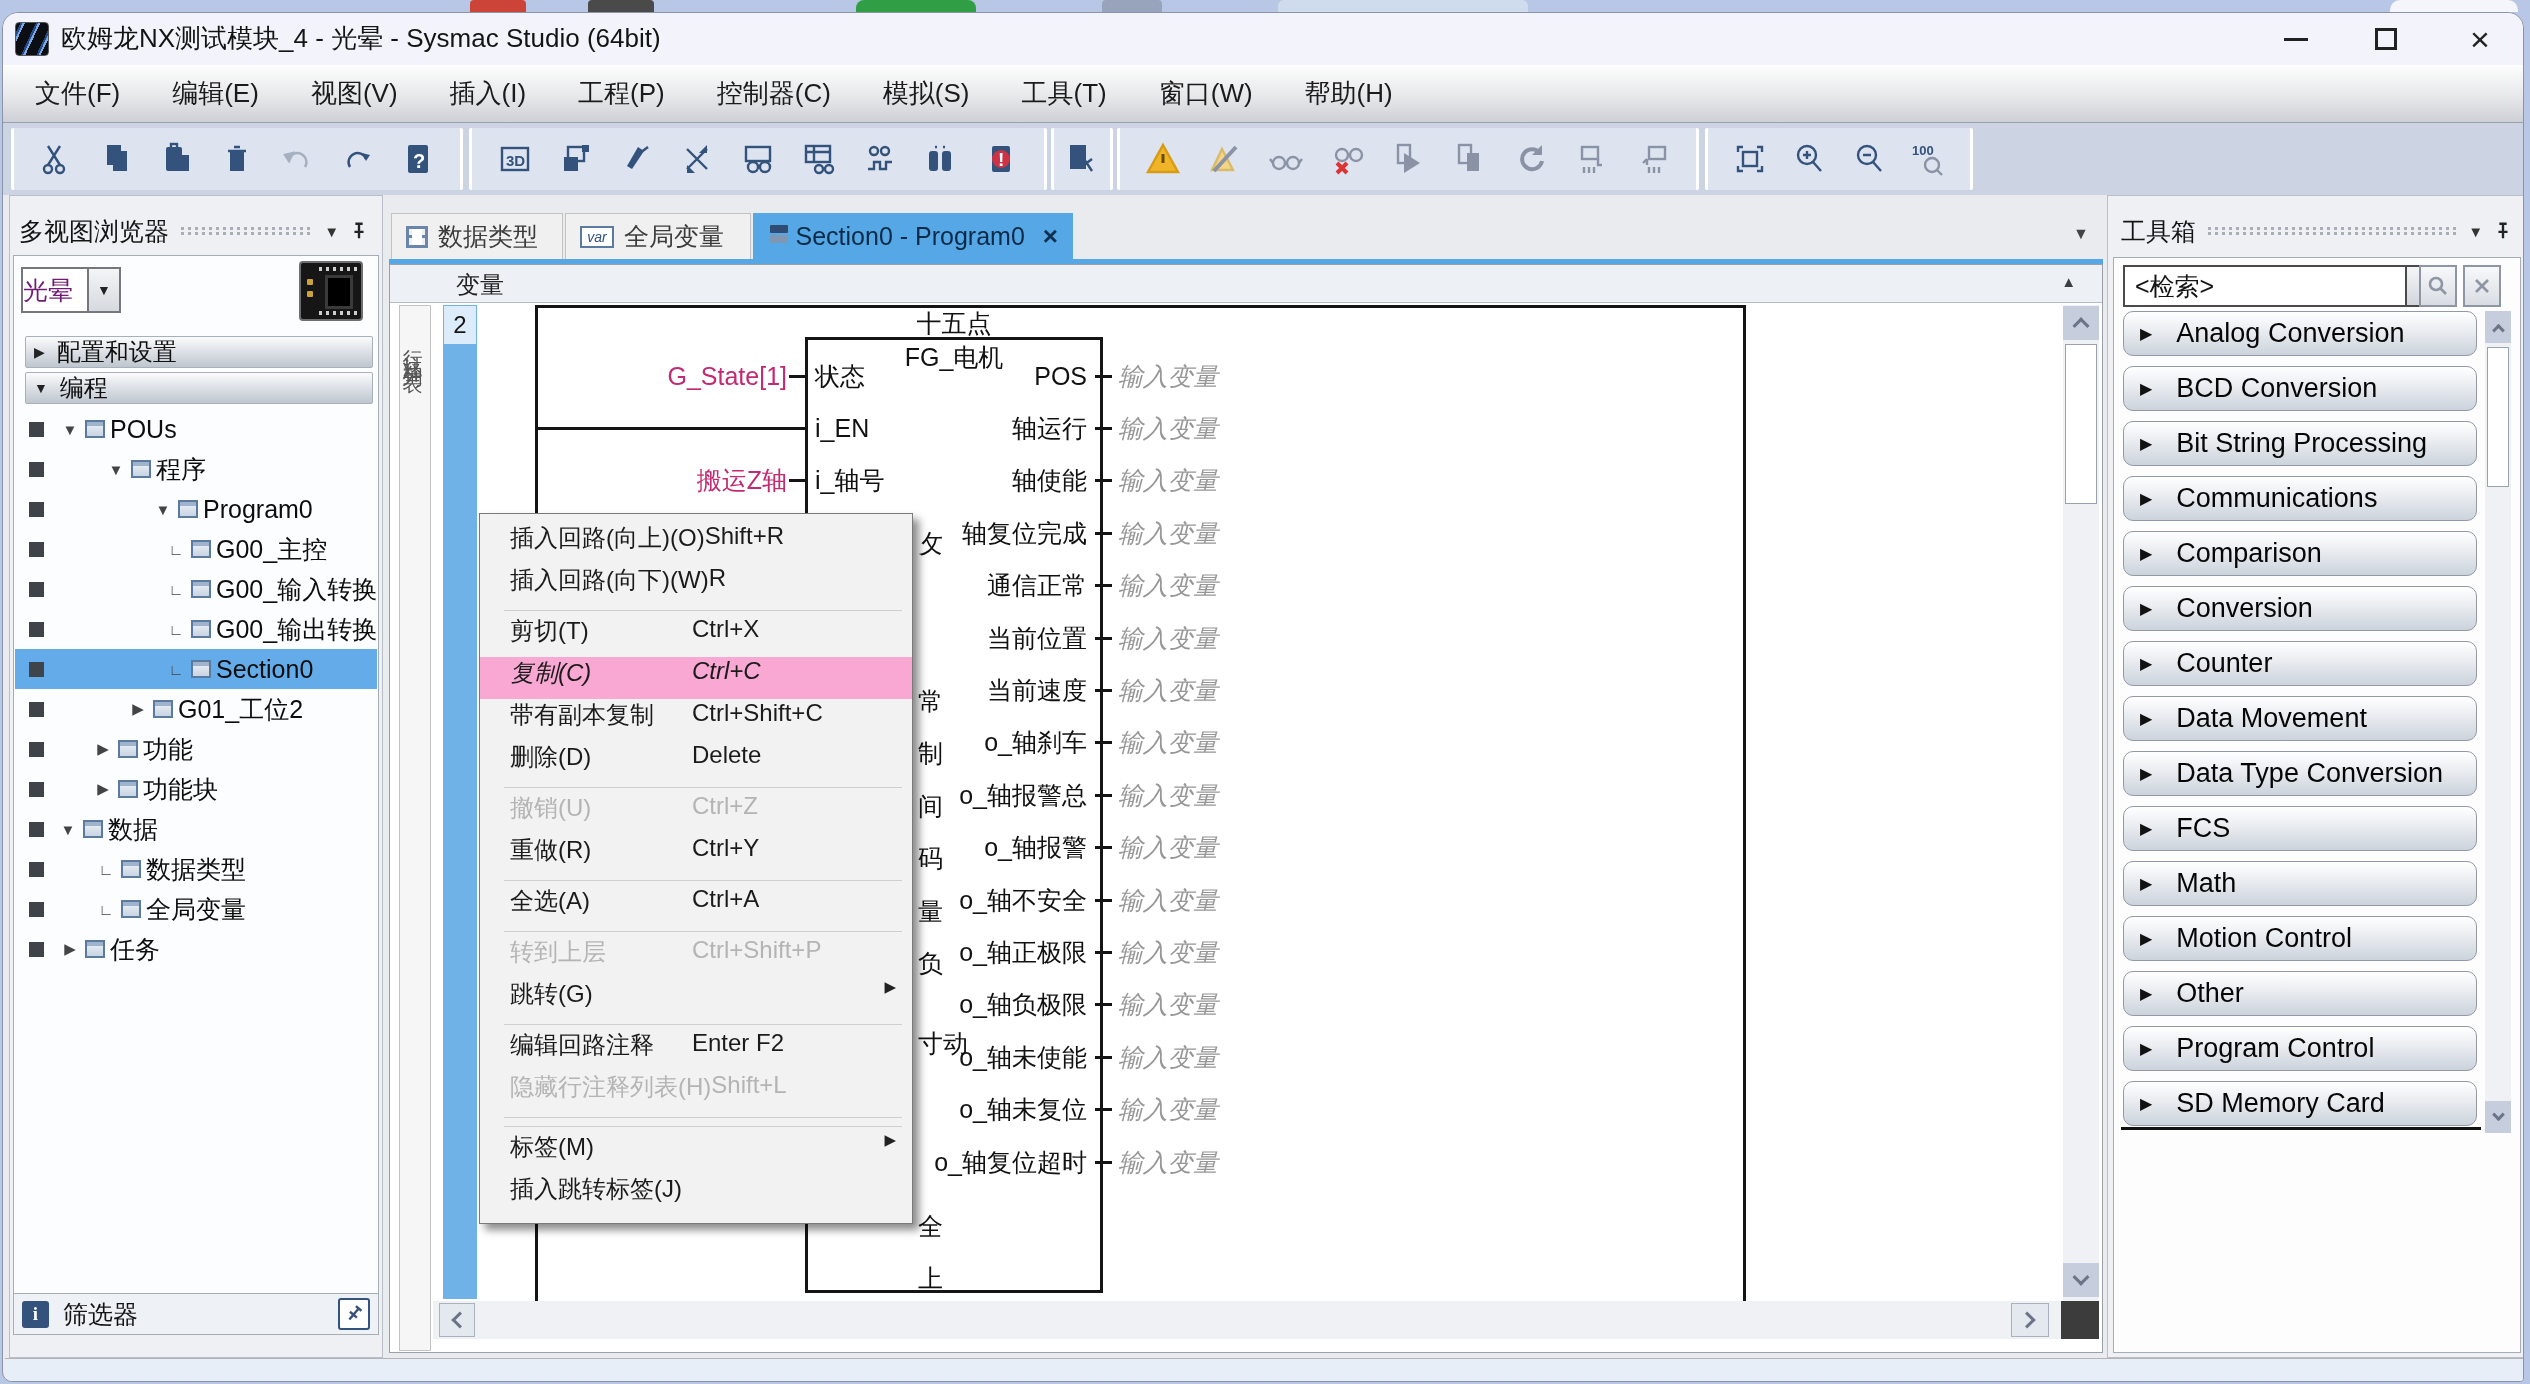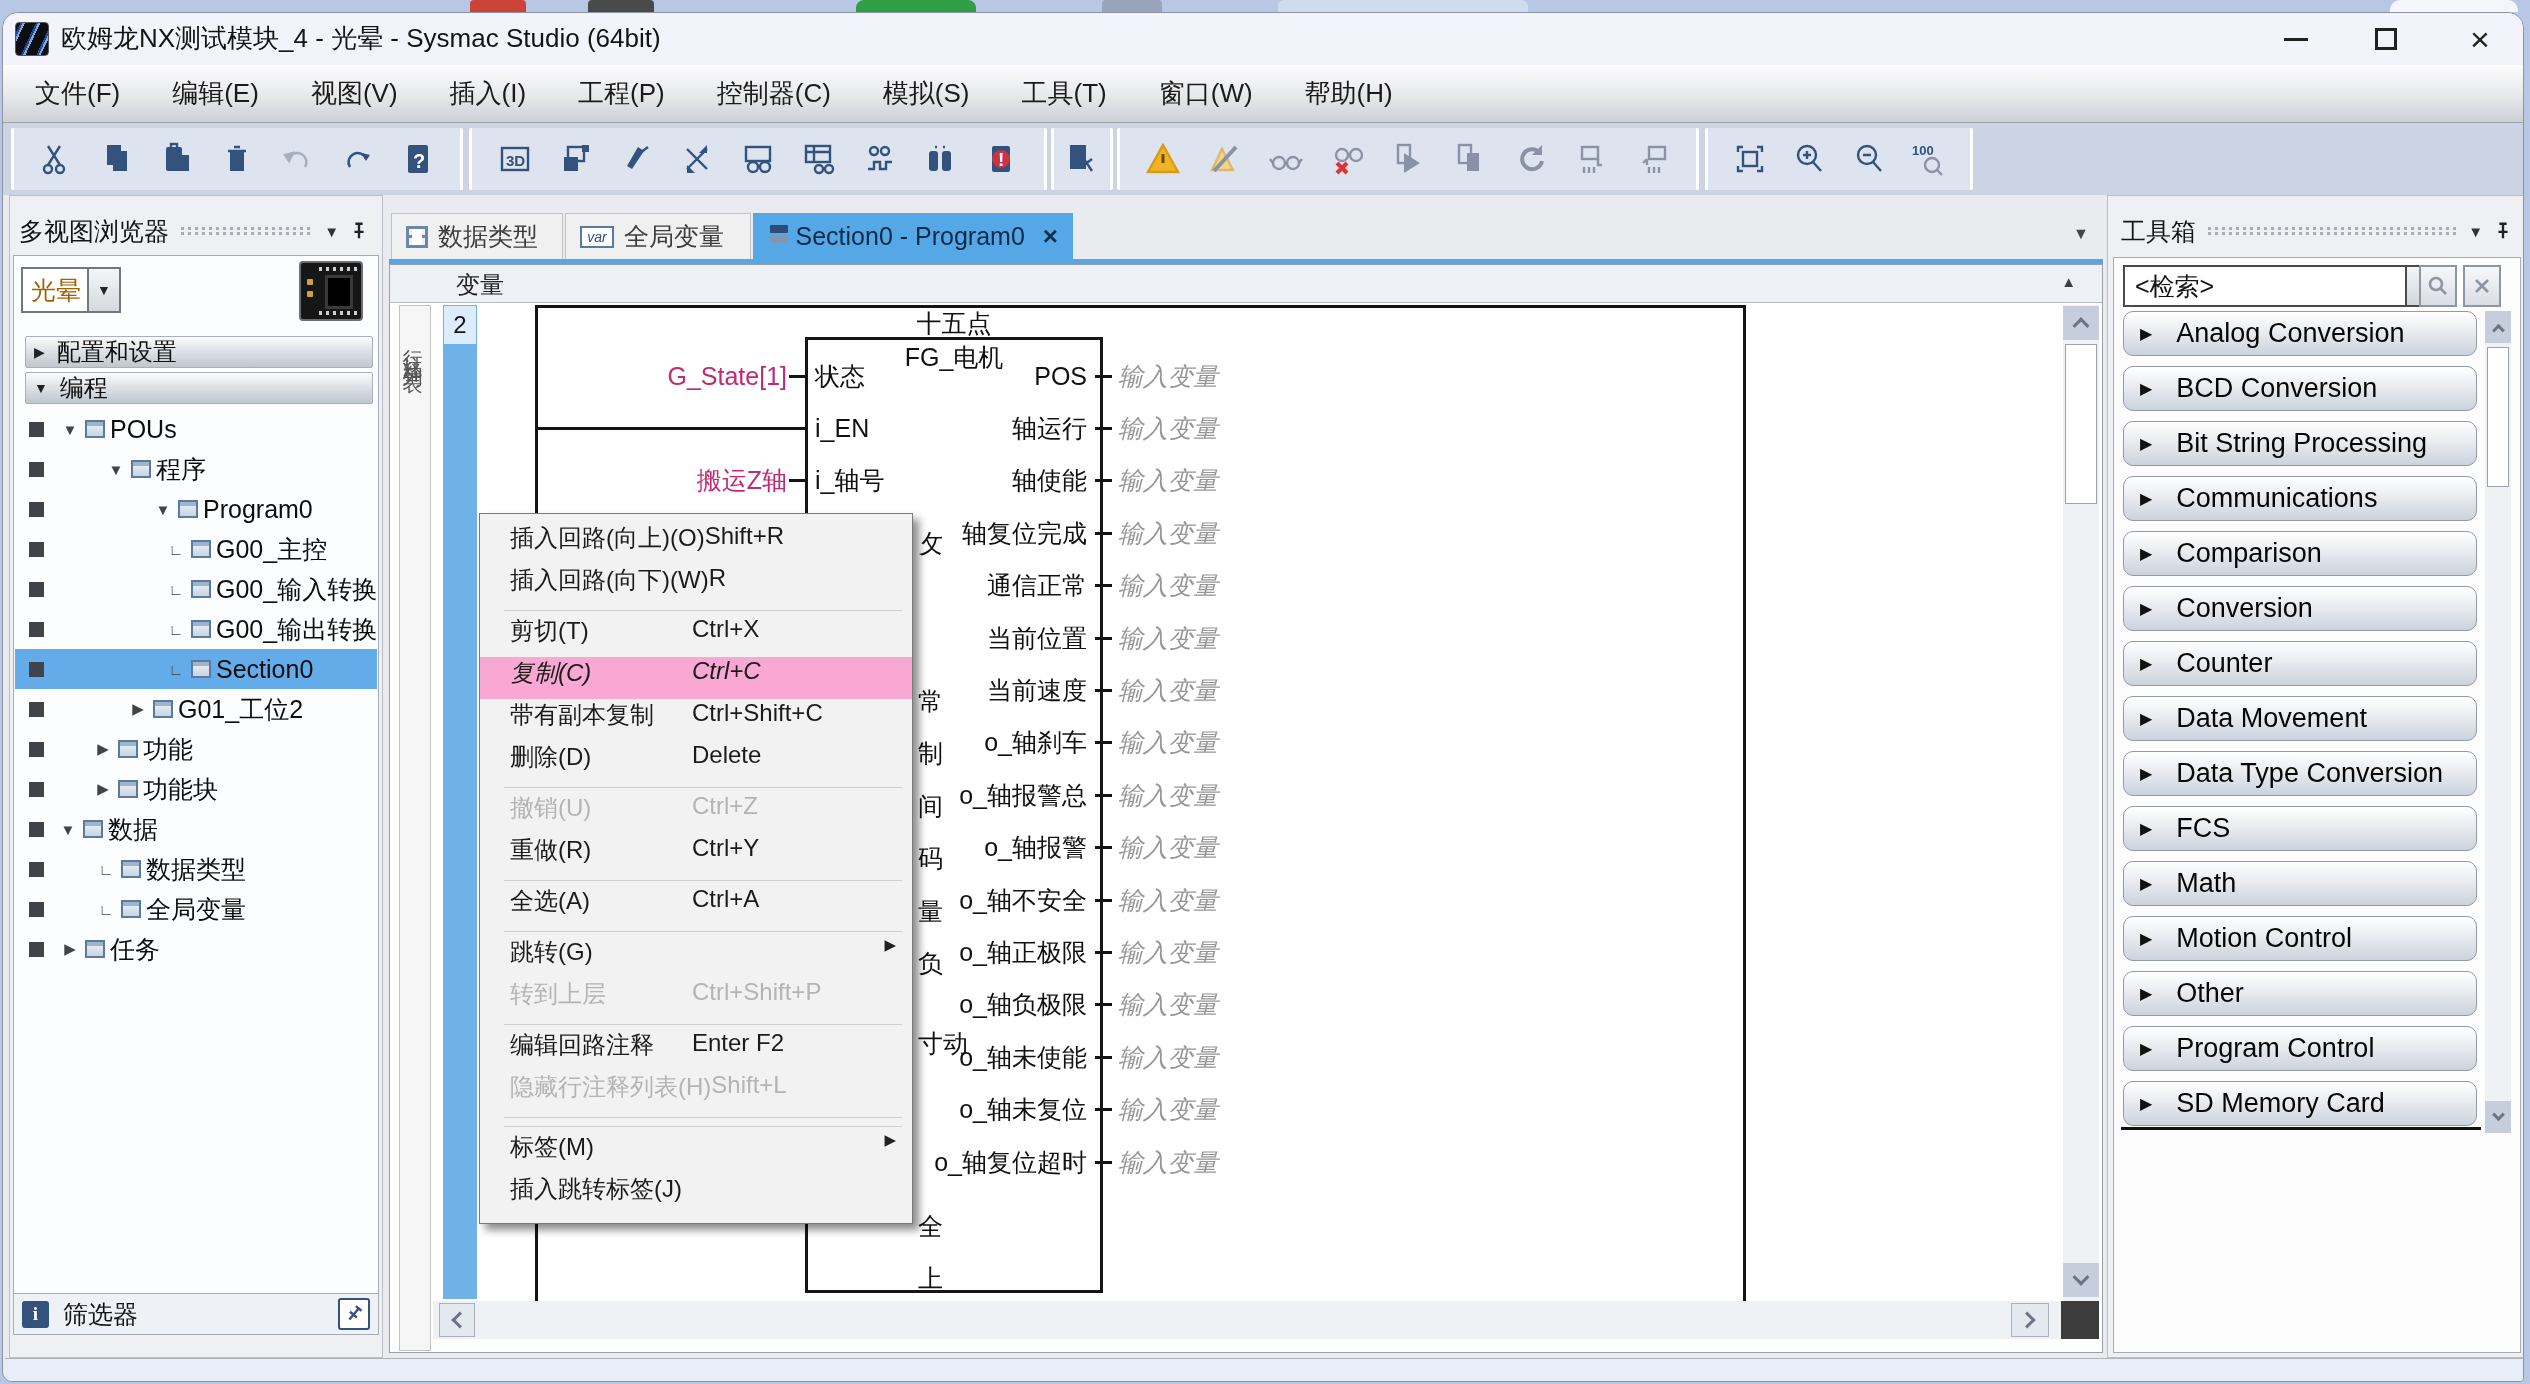--- a/index.html
+++ b/index.html
@@ -43,21 +43,21 @@
   .pane-hd .hd-title{font-size:25px;color:#141414;white-space:nowrap;}
   .hd-dots{flex:1;height:10px;background-image:radial-gradient(circle,#a9aeb6 1.5px,transparent 1.7px);background-size:7px 5px;}
   .hd-arrow{font-size:15px;color:#333;}
   .pin-ico{width:20px;height:20px;}
   .pin-ico path{stroke:#222;stroke-width:2.6;fill:none;}
 
   
   #explorer-bg{position:absolute;left:6px;top:182px;width:374px;height:1163px;background:#eef0f3;border:1px solid #b9bec7;}
   #explorer-box{position:absolute;left:10px;top:242px;width:366px;height:1046px;background:#fcfdfe;border:1px solid #a7adb5;}
   #ctrl-combo{position:absolute;left:18px;top:254px;width:100px;height:46px;border:2px solid #74787e;background:#fff;display:flex;}
-  #ctrl-combo .cc-text{flex:1;font-size:25px;color:#a16207;display:flex;align-items:center;padding-left:8px;}
+  #ctrl-combo .cc-text{flex:1;font-size:25px;color:#701a75;display:flex;align-items:center;}
   #ctrl-combo .cc-btn{width:32px;border-left:2px solid #74787e;background:linear-gradient(180deg,#f4f5f7,#d6d9de);
     display:flex;align-items:center;justify-content:center;font-size:14px;color:#222;}
   #device-ico{position:absolute;left:296px;top:248px;width:64px;height:60px;background:#161616;border-radius:4px;border:2px solid #6e6e6e;}
   #device-ico .scr{position:absolute;right:8px;top:12px;width:28px;height:34px;background:#000;border:3px solid #3a3a3a;}
   #device-ico .led{position:absolute;left:6px;width:6px;height:6px;background:#caa43a;border-radius:1px;}
   #device-ico .dots{position:absolute;left:18px;width:40px;height:4px;
      background-image:repeating-linear-gradient(90deg,#cfcfcf 0 3px,transparent 3px 7px);}
   .tree-hdr{position:absolute;left:22px;width:348px;height:32px;display:flex;align-items:center;gap:12px;padding-left:8px;
     background:linear-gradient(180deg,#fafbfc,#dfe3e8 45%,#bfc6cf);border:1px solid #aab0ba;border-radius:2px;}
   .tree-hdr .th-arrow{font-size:14px;color:#222;}
@@ -789,28 +789,28 @@
         <div class="mi">
           <span class="mi-label">全选(A)</span>
           <span class="mi-short">Ctrl+A</span>
         </div>
 
         <div class="mi sep">
           
           
         </div>
 
+        <div class="mi dis">
+          <span class="mi-label">转到上层</span>
+          <span class="mi-short">Ctrl+Shift+P</span>
+        </div>
+
         <div class="mi sub">
           <span class="mi-label">跳转(G)</span>
           <span class="mi-short"></span>
-        </div>
-
-        <div class="mi dis">
-          <span class="mi-label">转到上层</span>
-          <span class="mi-short">Ctrl+Shift+P</span>
         </div>
 
         <div class="mi sep">
           
           
         </div>
 
         <div class="mi">
           <span class="mi-label">编辑回路注释</span>
           <span class="mi-short">Enter F2</span>

